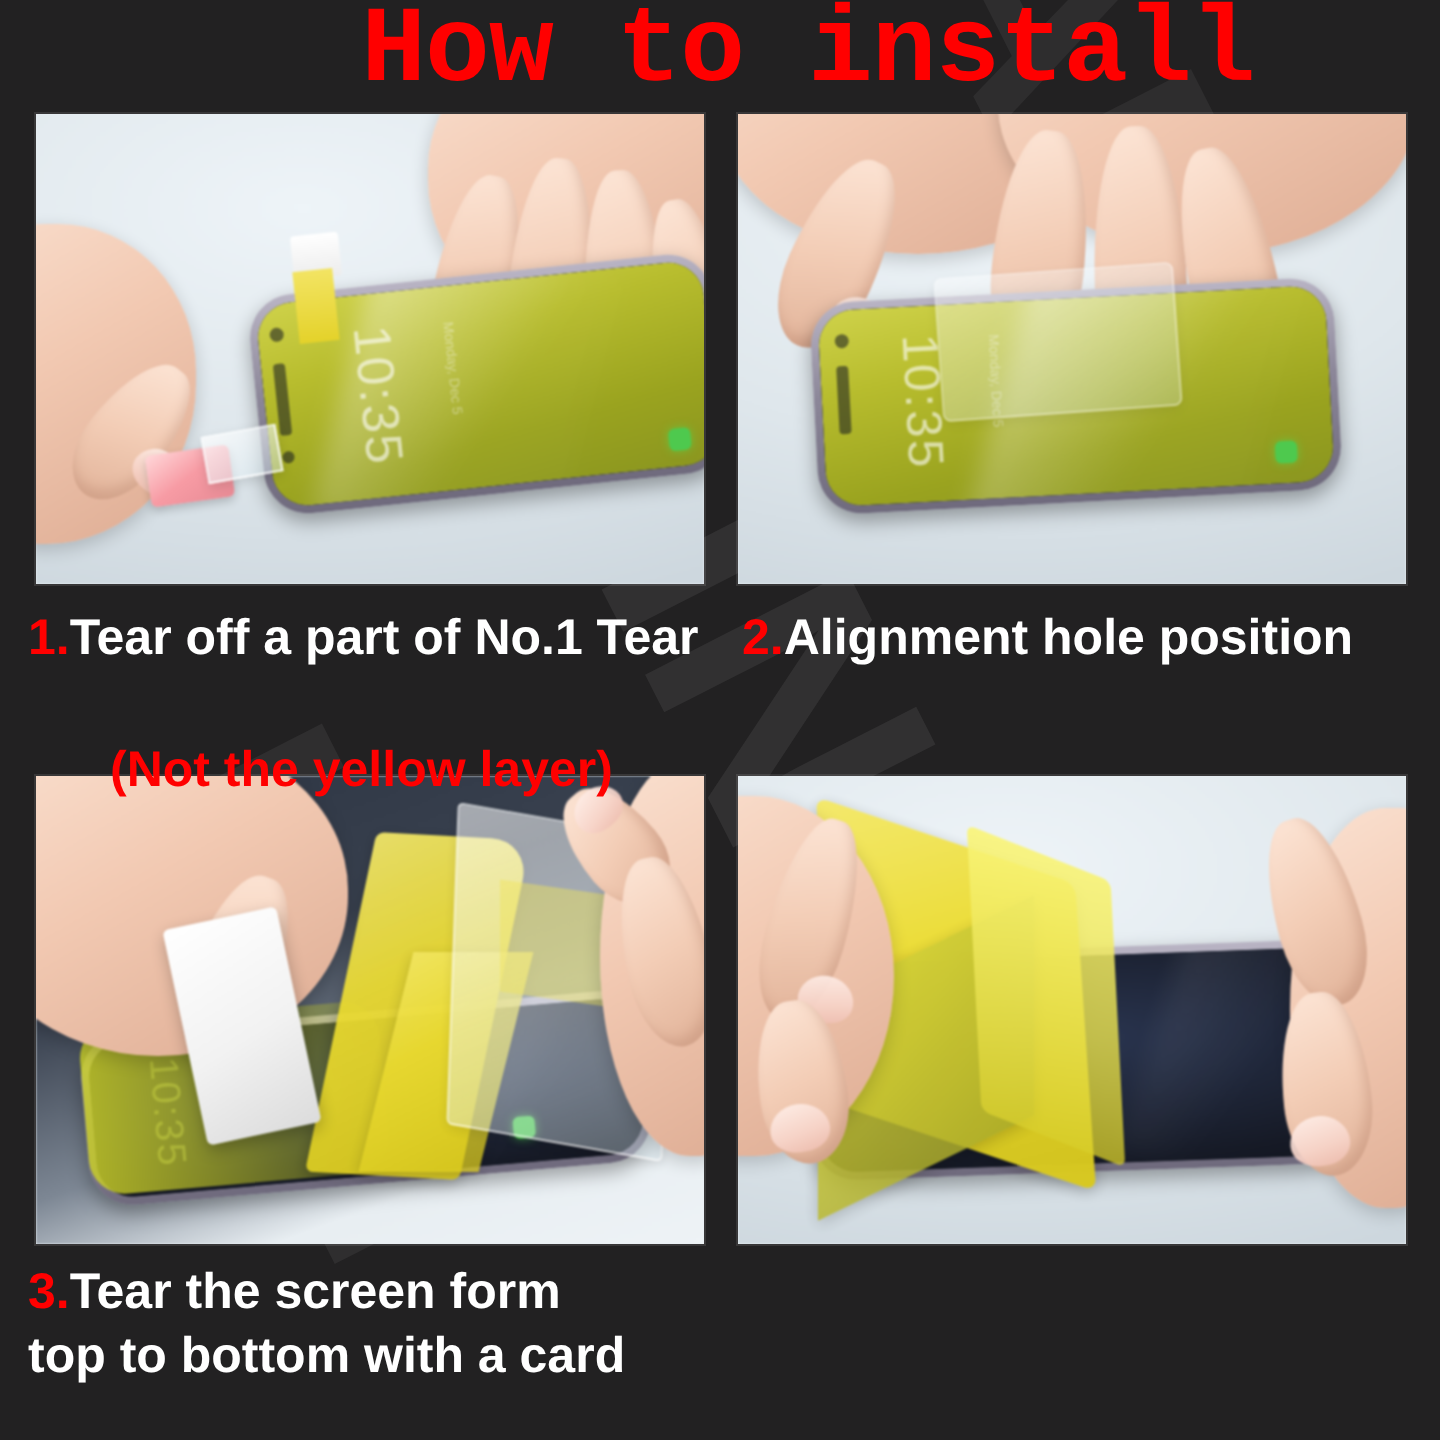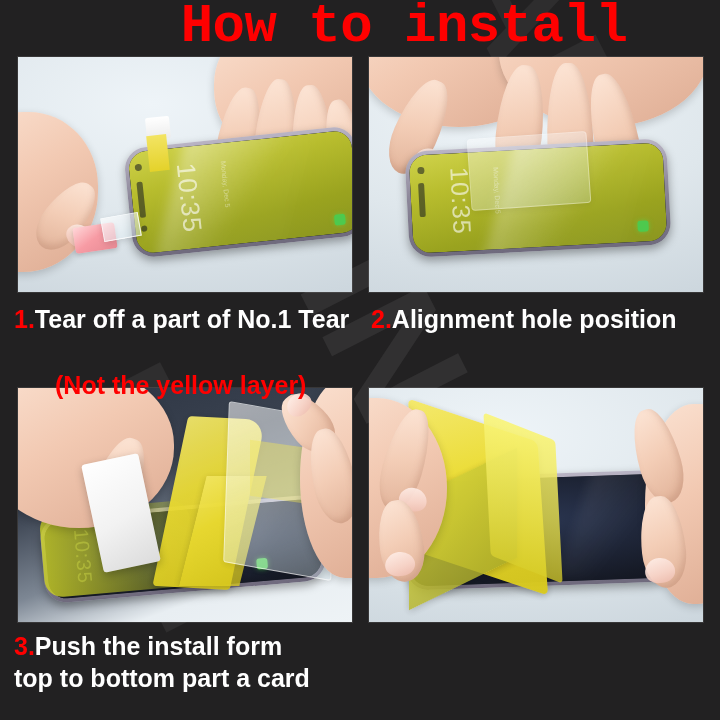--- a/index.html
+++ b/index.html
@@ -395,17 +395,17 @@
       <div class="finger" style="left:272px; top:108px; width:44px; height:92px; transform:rotate(-6deg);"></div>
       <div class="nail" style="left:276px; top:170px; width:30px; height:25px; transform:rotate(-6deg);"></div>
     </div>
   </div>
 
   <div class="cap c1"><span class="num">1.</span><span>Tear off a part of No.1 Tear</span></div>
   <div class="subnote c1s">(Not the yellow layer)</div>
 
   <div class="cap c2"><span class="num">2.</span><span>Alignment hole position</span></div>
 
-  <div class="cap c3"><span class="num">3.</span><span>Push the install form</span></div>
-  <div class="cap-line2 c3b">top to bottom part a card</div>
+  <div class="cap c3"><span class="num">3.</span><span>Tear the screen form</span></div>
+  <div class="cap-line2 c3b">top to bottom with a card</div>
 
 
 </div>
 
 </body></html>

